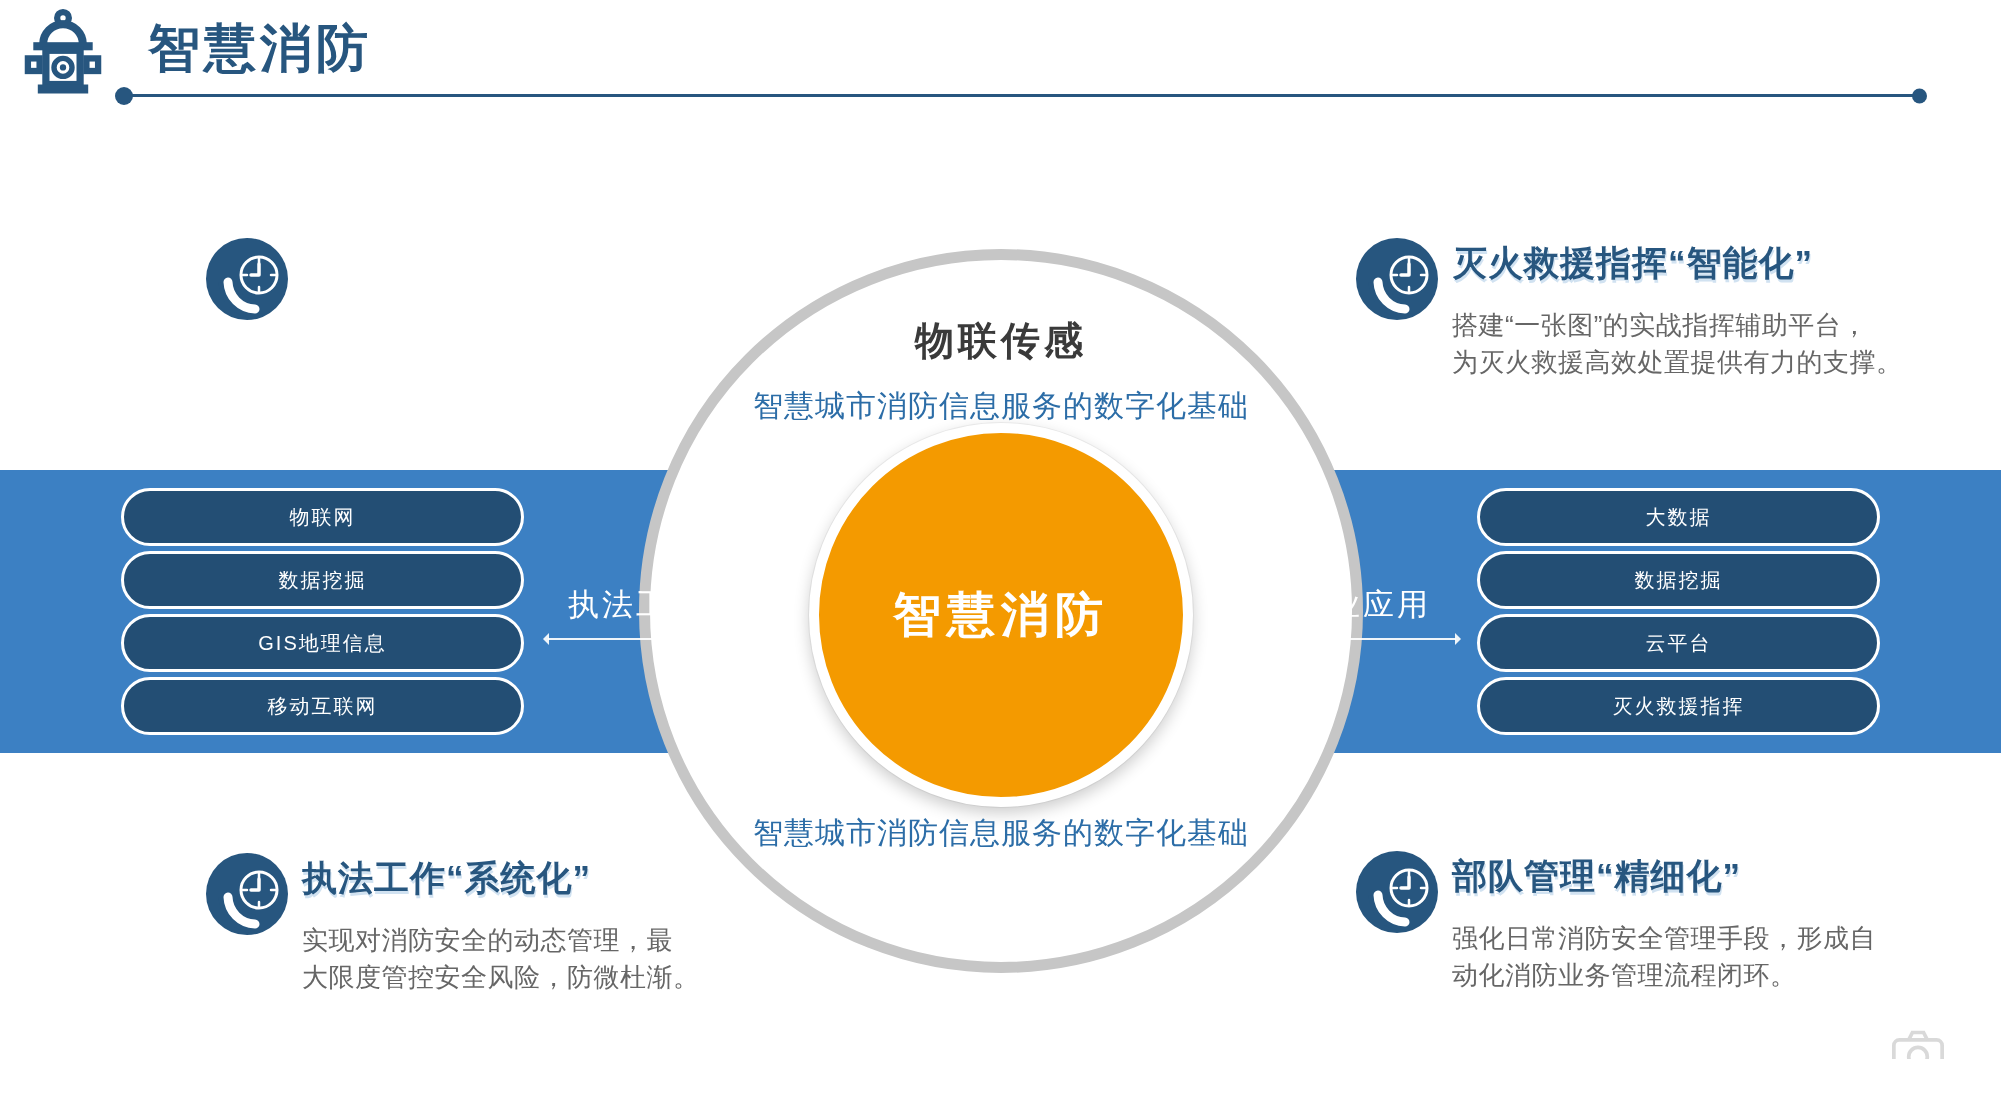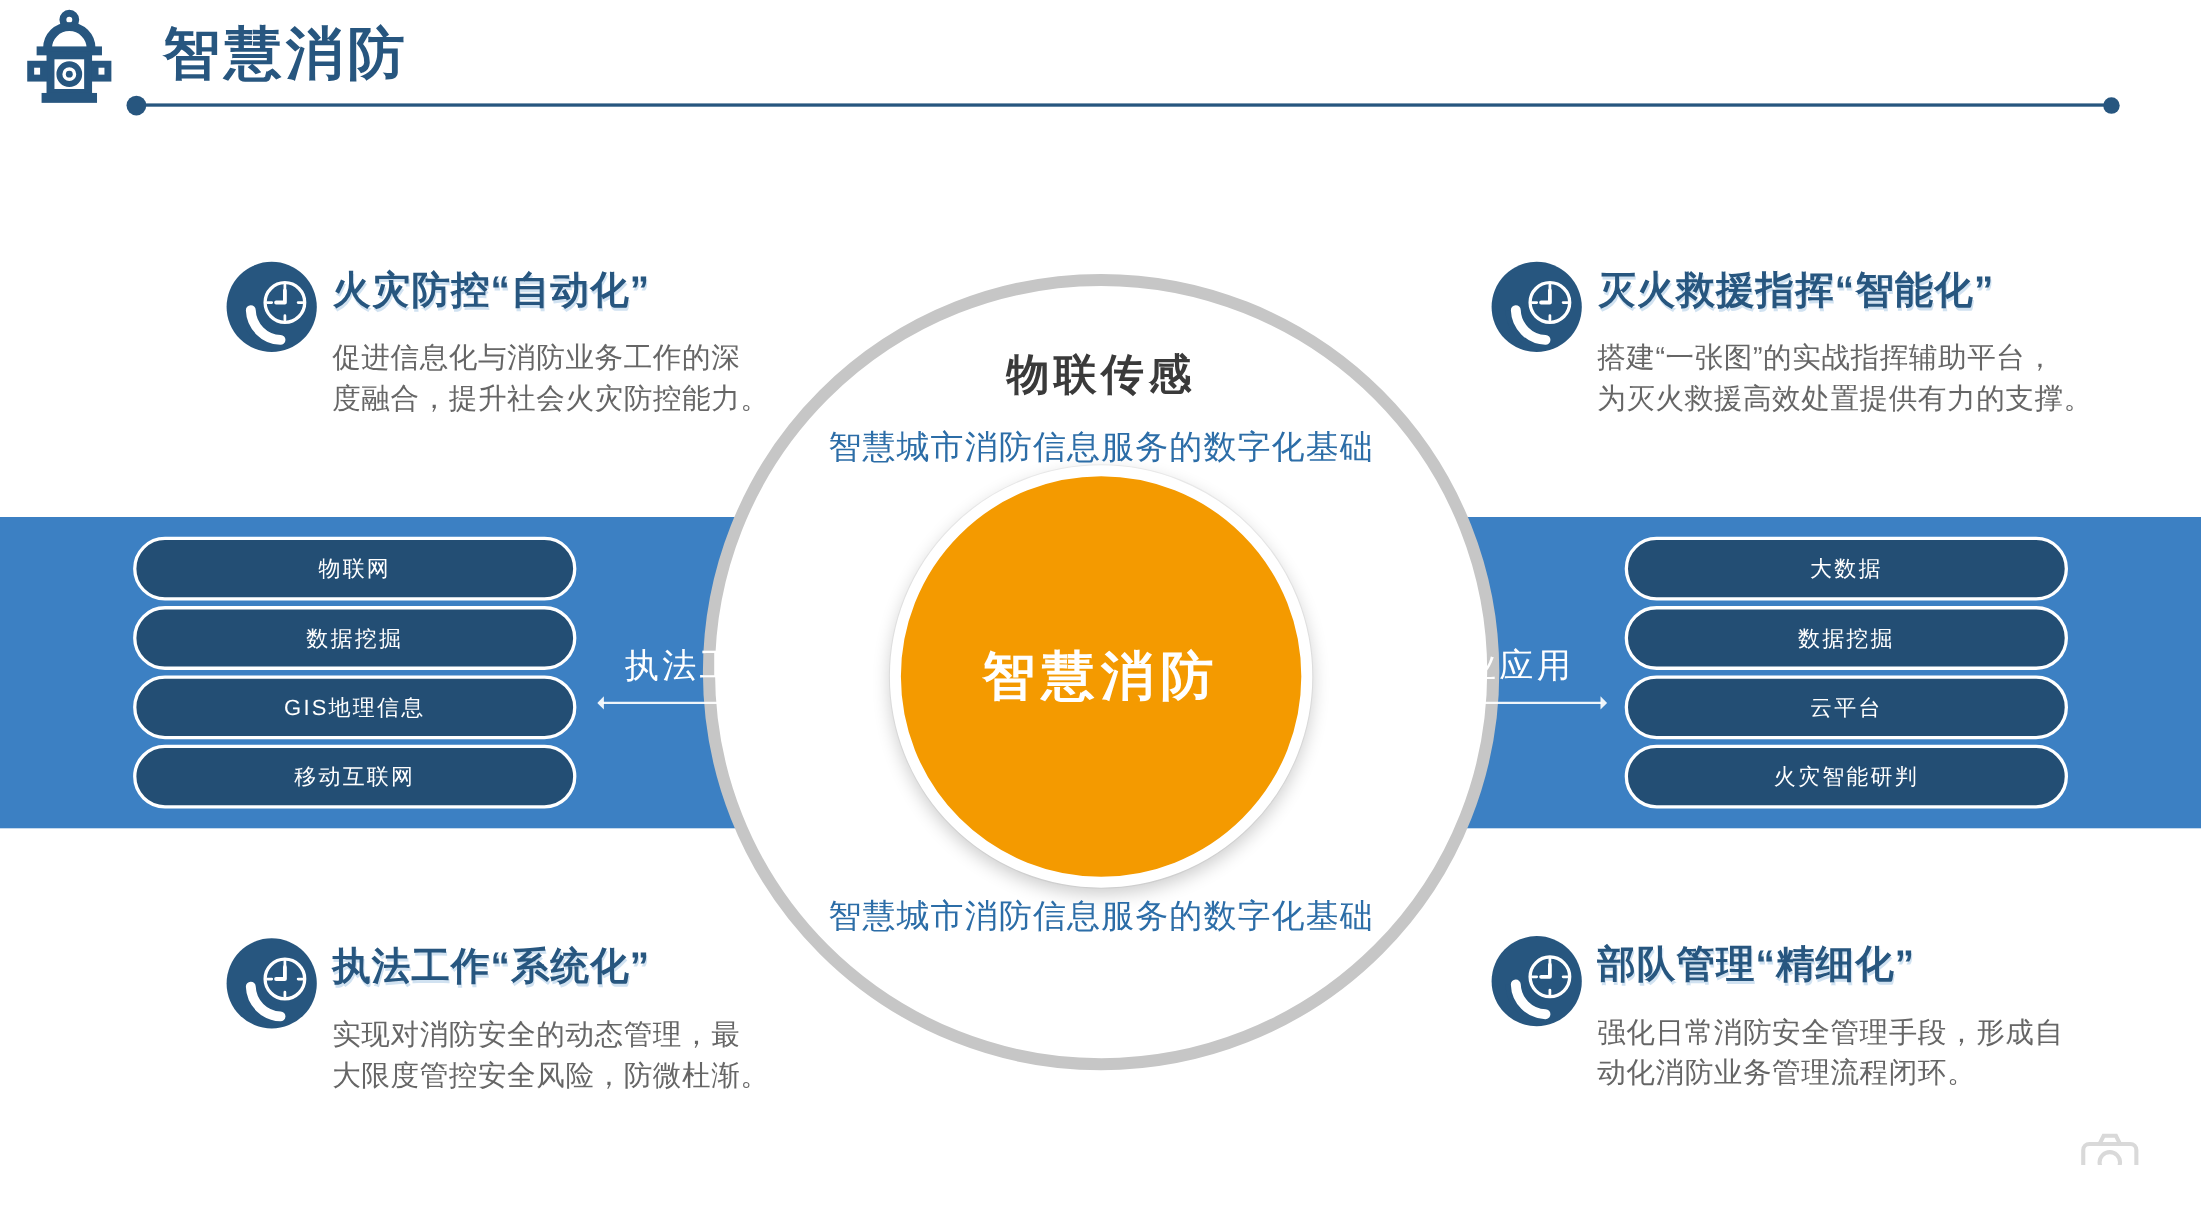--- a/index.html
+++ b/index.html
@@ -102,37 +102,32 @@
   <p class="ctr-txt t-bot-caption">智慧城市消防信息服务的数字化基础</p>
 
   <div class="pill" style="left:121px;top:488px">物联网</div>
   <div class="pill" style="left:121px;top:551px">数据挖掘</div>
   <div class="pill" style="left:121px;top:614px">GIS地理信息</div>
   <div class="pill" style="left:1477px;top:488px">大数据</div>
 
   <div class="pill" style="left:121px;top:677px">移动互联网</div>
   <div class="pill" style="left:1477px;top:551px">数据挖掘</div>
   <div class="pill" style="left:1477px;top:614px">云平台</div>
-  <div class="pill" style="left:1477px;top:677px">火灾智能研判</div>
+  <div class="pill" style="left:1477px;top:677px">灭火救援指挥</div>
 
   <div class="band-label" style="left:526px">执法工作</div>
   <div class="darrow" style="left:548px;width:184px"></div>
   <div class="band-label" style="left:1253px">专业应用</div>
   <div class="darrow" style="left:1272px;width:184px"></div>
 
   <div class="corner" style="left:206px;top:238px">
     <div class="fc-icon">
       <svg viewBox="0 0 82 82">
           <use href="#phone-clock" x="5" y="6"></use>
         </svg>
-    </div>
-    <div class="fc-body">
-      <h2 class="fc-title">火灾防控“自动化”</h2>
-      <p class="fc-desc">促进信息化与消防业务工作的深
-度融合，提升社会火灾防控能力。</p>
     </div>
   </div>
 
   <div class="corner" style="left:1356px;top:238px">
     <div class="fc-icon">
       <svg viewBox="0 0 82 82">
           <use href="#phone-clock" x="5" y="6"></use>
         </svg>
     </div>
     <div class="fc-body">

